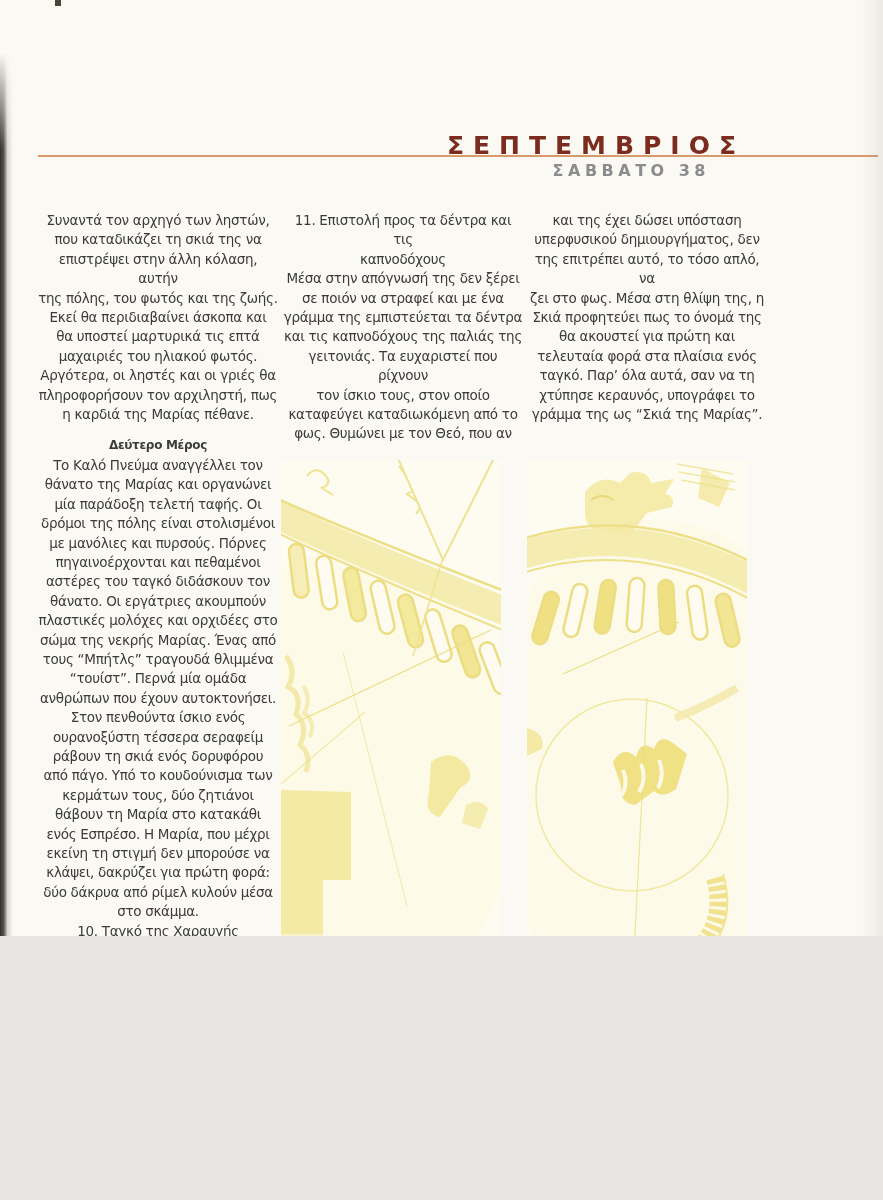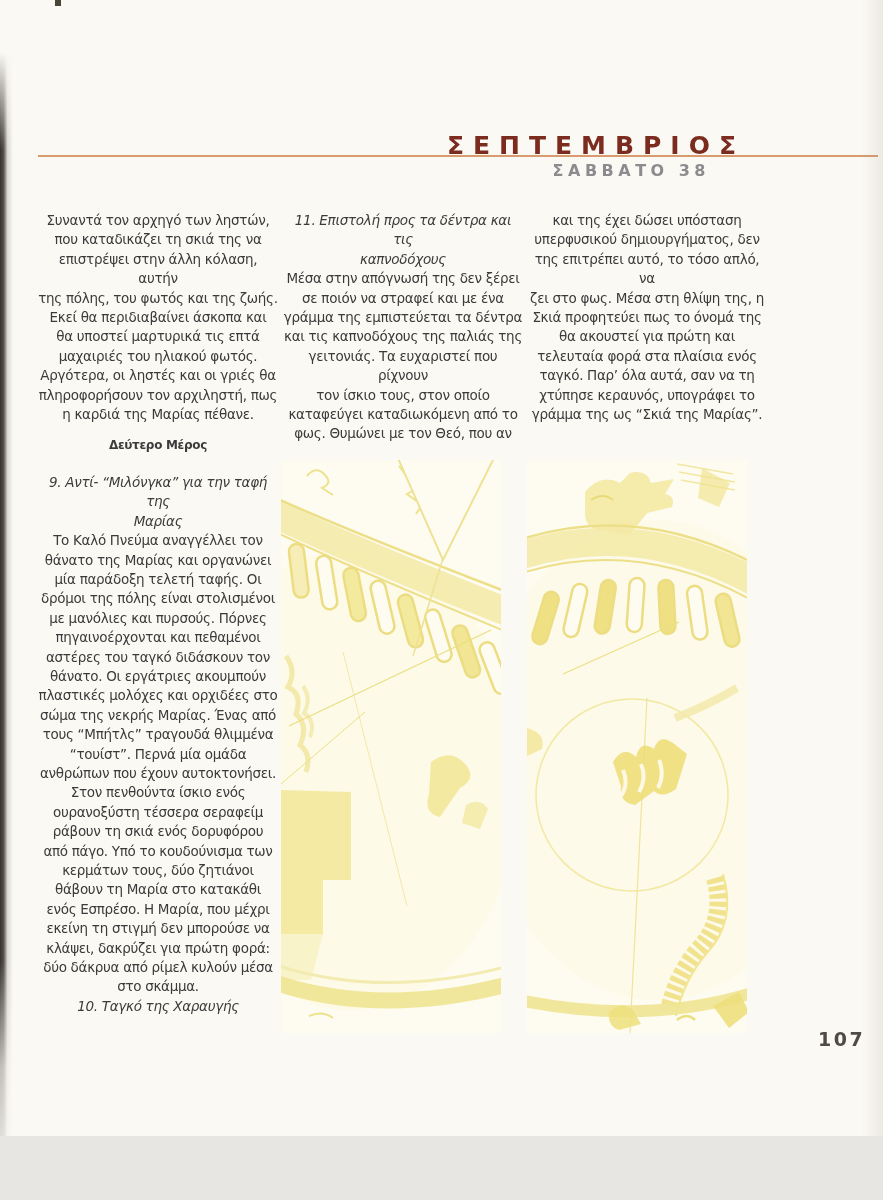--- a/index.html
+++ b/index.html
@@ -1,18 +1,18 @@
 <!DOCTYPE html>
 <html><head>
 <meta charset="utf-8">
 <style>
   html,body { margin:0; padding:0; background:#e8e6e2; }
   * { box-sizing:border-box; }
   .page {
-    position:relative; width:883px; height:1136px; margin:0 auto;
+    position:relative; width:883px; height:936px; margin:0 auto;
     background:#fbf9f4; overflow:hidden;
     font-family:"DejaVu Sans", sans-serif;
   }
   
   .edge-shadow {
     position:absolute; left:0; top:0; width:13px; height:1200px;
     background:linear-gradient(to right, #34302c 0%, #55504a 28%, rgba(160,152,144,.35) 58%, rgba(251,249,244,0) 100%);
   }
   .edge-fade-top {
     position:absolute; left:0; top:0; width:20px; height:150px;
@@ -44,21 +44,21 @@
   
   .col {
     position:absolute; top:211px; width:240px;
     font-size:13.5px; line-height:19.4px; letter-spacing:-0.3px; color:#3b3b3b;
   }
   .col-1 { left:38px; }
   .col-2 { left:283px; }
   .col-3 { left:527px; }
   .blk { white-space:pre-line;text-align:center; }
   .blk-h { font-weight:bold; font-size:12px; }
-  .blk-i { font-style:italic; }
+  .blk-i { }
   .mt12 { margin-top:12px; }
   .mt17 { margin-top:17px; }
 
   
   .art { position:absolute; top:460px; width:220px; height:573px; z-index:0; }
   .art-left { left:281px; }
   .art-right { left:527px; }
   .art svg { display:block; width:220px; height:573px; }
 
   
@@ -81,22 +81,20 @@
 που καταδικάζει τη σκιά της να
 επιστρέψει στην άλλη κόλαση, αυτήν
 της πόλης, του φωτός και της ζωής.
 Εκεί θα περιδιαβαίνει άσκοπα και
 θα υποστεί μαρτυρικά τις επτά
 μαχαιριές του ηλιακού φωτός.
 Αργότερα, οι ληστές και οι γριές θα
 πληροφορήσουν τον αρχιληστή, πως
 η καρδιά της Μαρίας πέθανε.</div>
     <div class="blk blk-h mt12">Δεύτερο Μέρος</div>
-    <div class="blk blk-i mt17">9. Αντί- “Μιλόνγκα” για την ταφή της
-Μαρίας</div>
     <div class="blk">Το Καλό Πνεύμα αναγγέλλει τον
 θάνατο της Μαρίας και οργανώνει
 μία παράδοξη τελετή ταφής. Οι
 δρόμοι της πόλης είναι στολισμένοι
 με μανόλιες και πυρσούς. Πόρνες
 πηγαινοέρχονται και πεθαμένοι
 αστέρες του ταγκό διδάσκουν τον
 θάνατο. Οι εργάτριες ακουμπούν
 πλαστικές μολόχες και ορχιδέες στο
 σώμα της νεκρής Μαρίας. Ένας από

